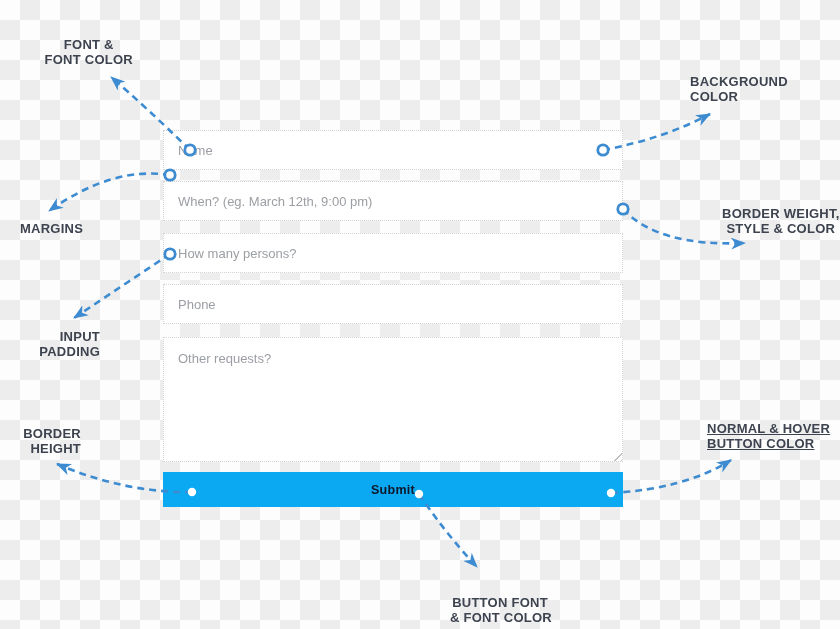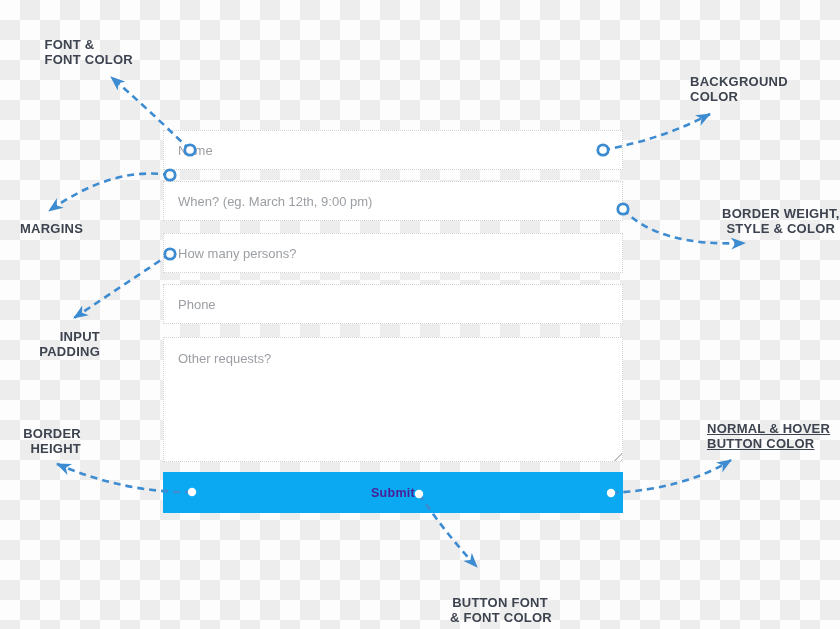--- a/index.html
+++ b/index.html
@@ -21,32 +21,32 @@
   #f-persons{top:233px;height:40px;}
   #f-phone{top:284px;height:40px;}
   #f-requests{top:337px;height:125px;padding-top:13px;resize:none;line-height:16px;}
   .resize-grip{
     position:absolute;left:611px;top:450px;width:11px;height:11px;
     background:repeating-linear-gradient(135deg,#bfbfbf 0 1.5px,transparent 1.5px 4.8px);
     clip-path:polygon(100% 0,100% 100%,0 100%);
     cursor:nwse-resize;
   }
   #submit{
-    position:absolute;left:163px;top:472px;width:460px;height:41px;
-    background:#0aa9f2;border:none;color:#4c1d95;
+    position:absolute;left:163px;top:472px;width:460px;height:35px;
+    background:#0aa9f2;border:none;color:#0f172a;
     font-family:"Liberation Sans",sans-serif;font-weight:700;font-size:12.5px;letter-spacing:.3px;
     cursor:pointer;
   }
   
   .ann{
     position:absolute;color:#3d434f;font-weight:700;font-size:13px;
     line-height:14.5px;letter-spacing:.25px;white-space:nowrap;
   }
   .ann span{display:block;}
-  #ann-font{right:707px;top:38px;text-align:left;}
+  #ann-font{right:707px;top:38px;text-align:center;}
   #ann-background{left:690px;top:75px;text-align:left;}
   #ann-margins{left:20px;top:222px;}
   #ann-border{left:722px;top:207px;text-align:center;}
   #ann-input-padding{right:740px;top:330px;text-align:right;}
   #ann-button-height{right:759px;top:427px;text-align:right;}
   #ann-button-color{left:707px;top:422px;text-align:left;text-decoration:underline;}
   #ann-button-font{left:450px;top:575px;width:100px;text-align:center;margin-top:21px;}
   
   .overlay{position:absolute;left:0;top:0;pointer-events:none;z-index:5;}
   .arrow{fill:none;stroke:#3d8bd0;stroke-width:2.6;stroke-dasharray:7 5;}

